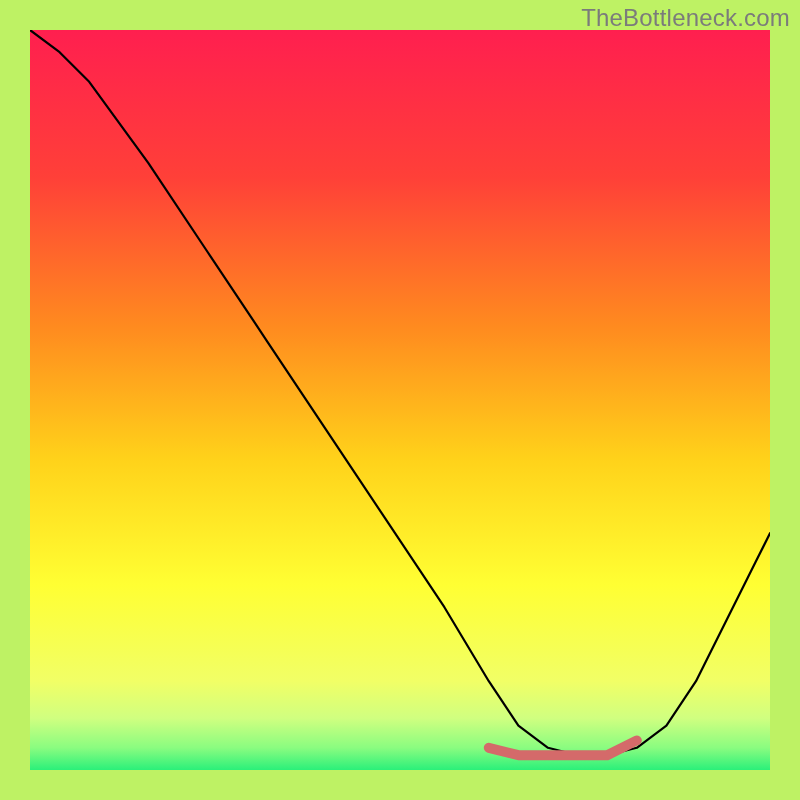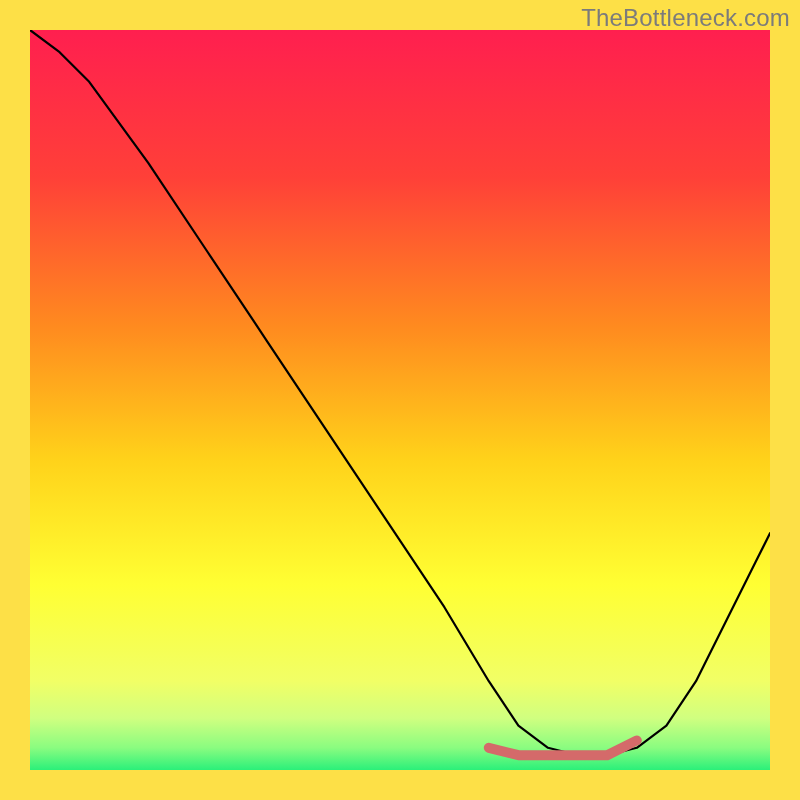--- a/index.html
+++ b/index.html
@@ -7,21 +7,21 @@
     padding: 0;
     width: 800px;
     height: 800px;
     background: #000;
     overflow: hidden;
   }
   .frame {
     position: relative;
     width: 800px;
     height: 800px;
-    background: #fde047;
+    background: #bef264;
   }
   .watermark {
     position: absolute;
     top: 4px;
     right: 10px;
     font-family: Arial, Helvetica, sans-serif;
     font-size: 24px;
     font-weight: 500;
     color: #7b7b7b;
     letter-spacing: 0.2px;

